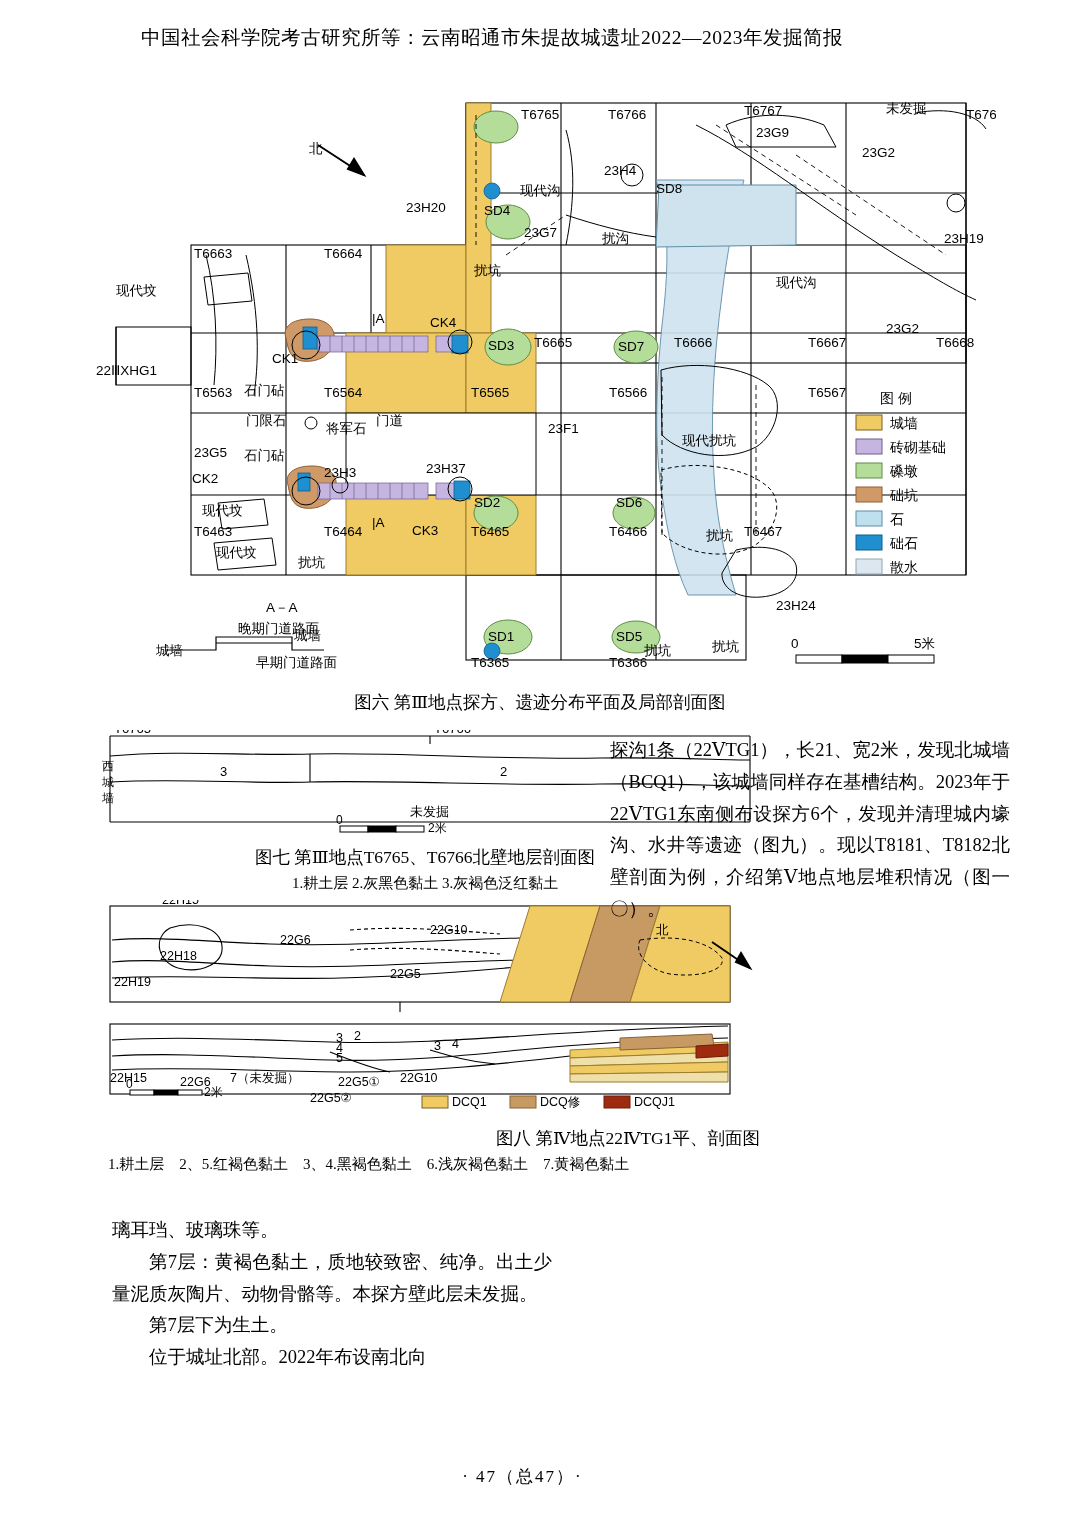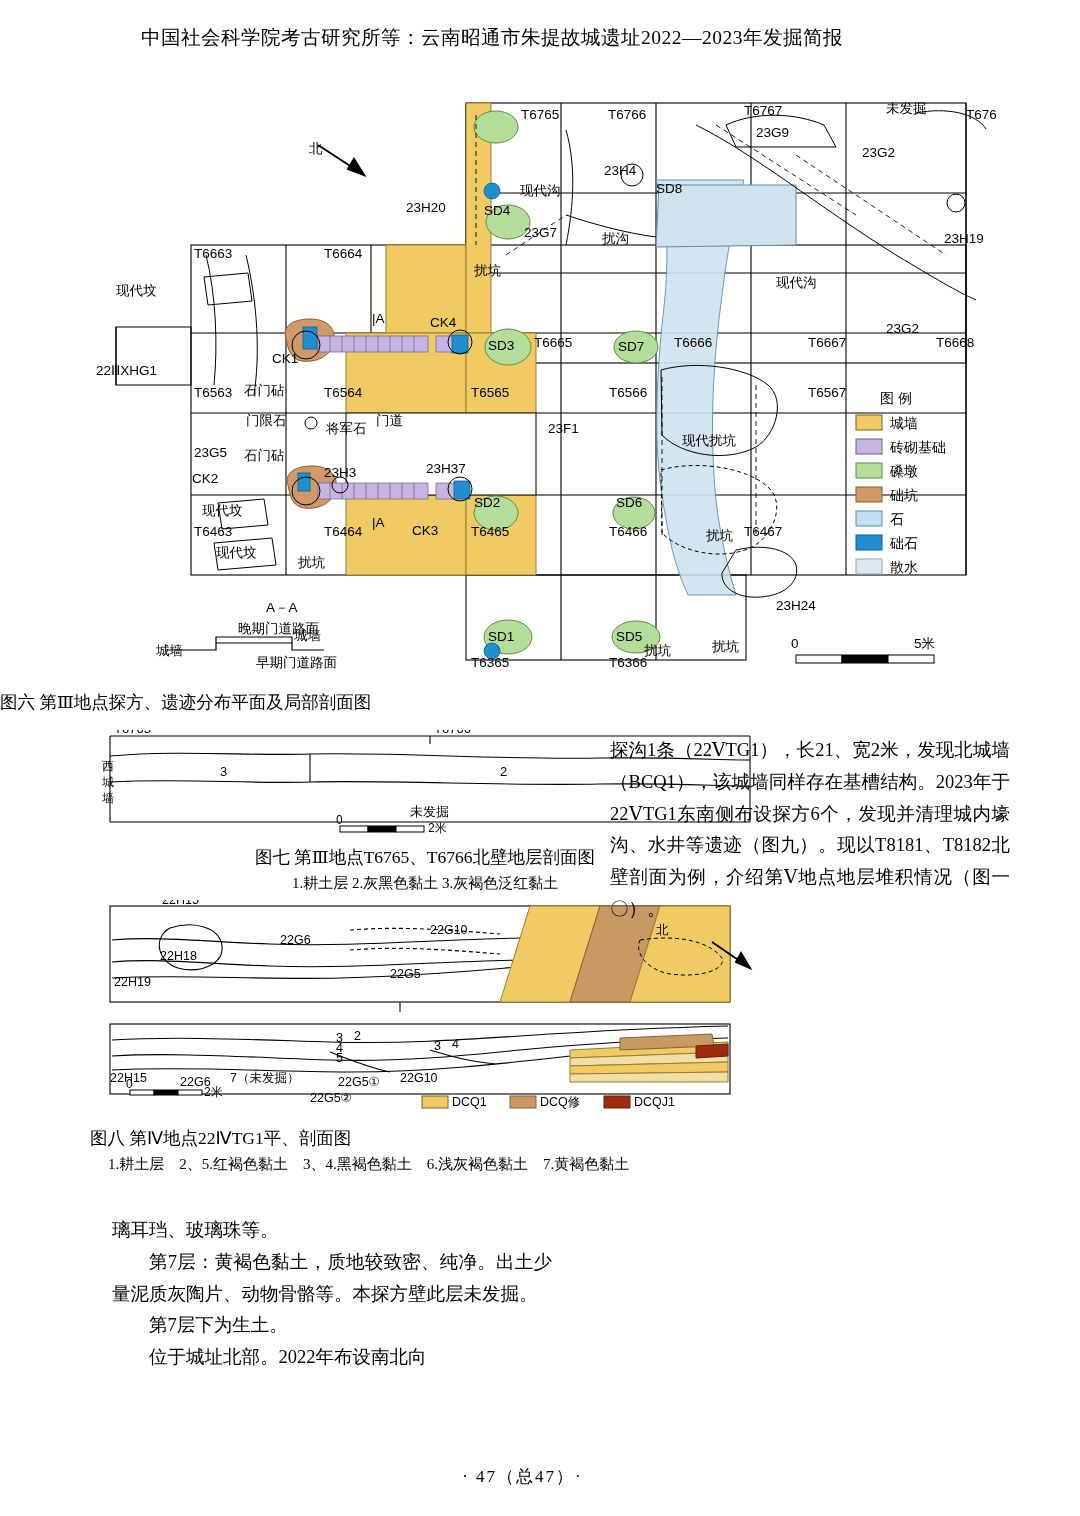--- a/index.html
+++ b/index.html
@@ -36,21 +36,21 @@
     top: 95px;
     width: 900px;
     height: 580px;
   }
   .fig6 svg { display: block; }
   .fig6cap {
     position: absolute;
     top: 690px;
     left: 0;
     width: 1080px;
-    text-align: left;
+    text-align: center;
     font-size: 17.5px;
   }
 
   
   .fig7 {
     position: absolute;
     left: 100px;
     top: 730px;
     width: 660px;
     height: 110px;
@@ -78,23 +78,22 @@
     left: 100px;
     top: 900px;
     width: 660px;
     height: 220px;
   }
   .fig8cap {
     position: absolute;
     left: 90px;
     top: 1126px;
     width: 670px;
-    text-align: left;
+    text-align: right;
     font-size: 17.5px;
-    font-family: Liberation Serif, serif;
   }
   .fig8sub {
     position: absolute;
     left: 100px;
     top: 1153px;
     width: 660px;
     font-size: 15px;
     line-height: 1.55;
     margin-left: 8px;
   }

